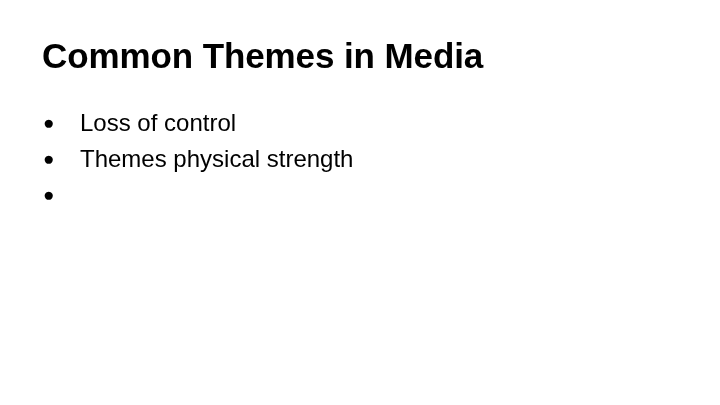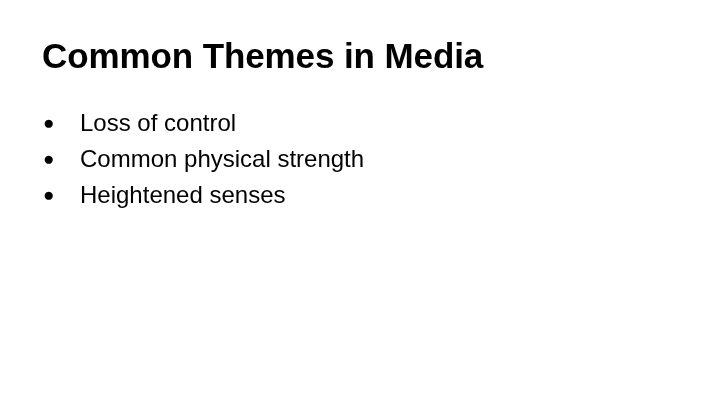--- a/index.html
+++ b/index.html
@@ -89,24 +89,23 @@
   <div class="slide-body">
     <ul class="bullet-list">
 
       <li class="bullet-item">
         <span class="bullet-marker">●</span>
         <span class="bullet-text">Loss of control</span>
       </li>
 
       <li class="bullet-item">
         <span class="bullet-marker">●</span>
-        <span class="bullet-text">Common physical strength</span>
+        <span class="bullet-text">Themes physical strength</span>
       </li>
 
       <li class="bullet-item">
         <span class="bullet-marker">●</span>
-        <span class="bullet-text">Heightened senses</span>
       </li>
 
     </ul>
   </div>
 
 </div>
 
 </body></html>

